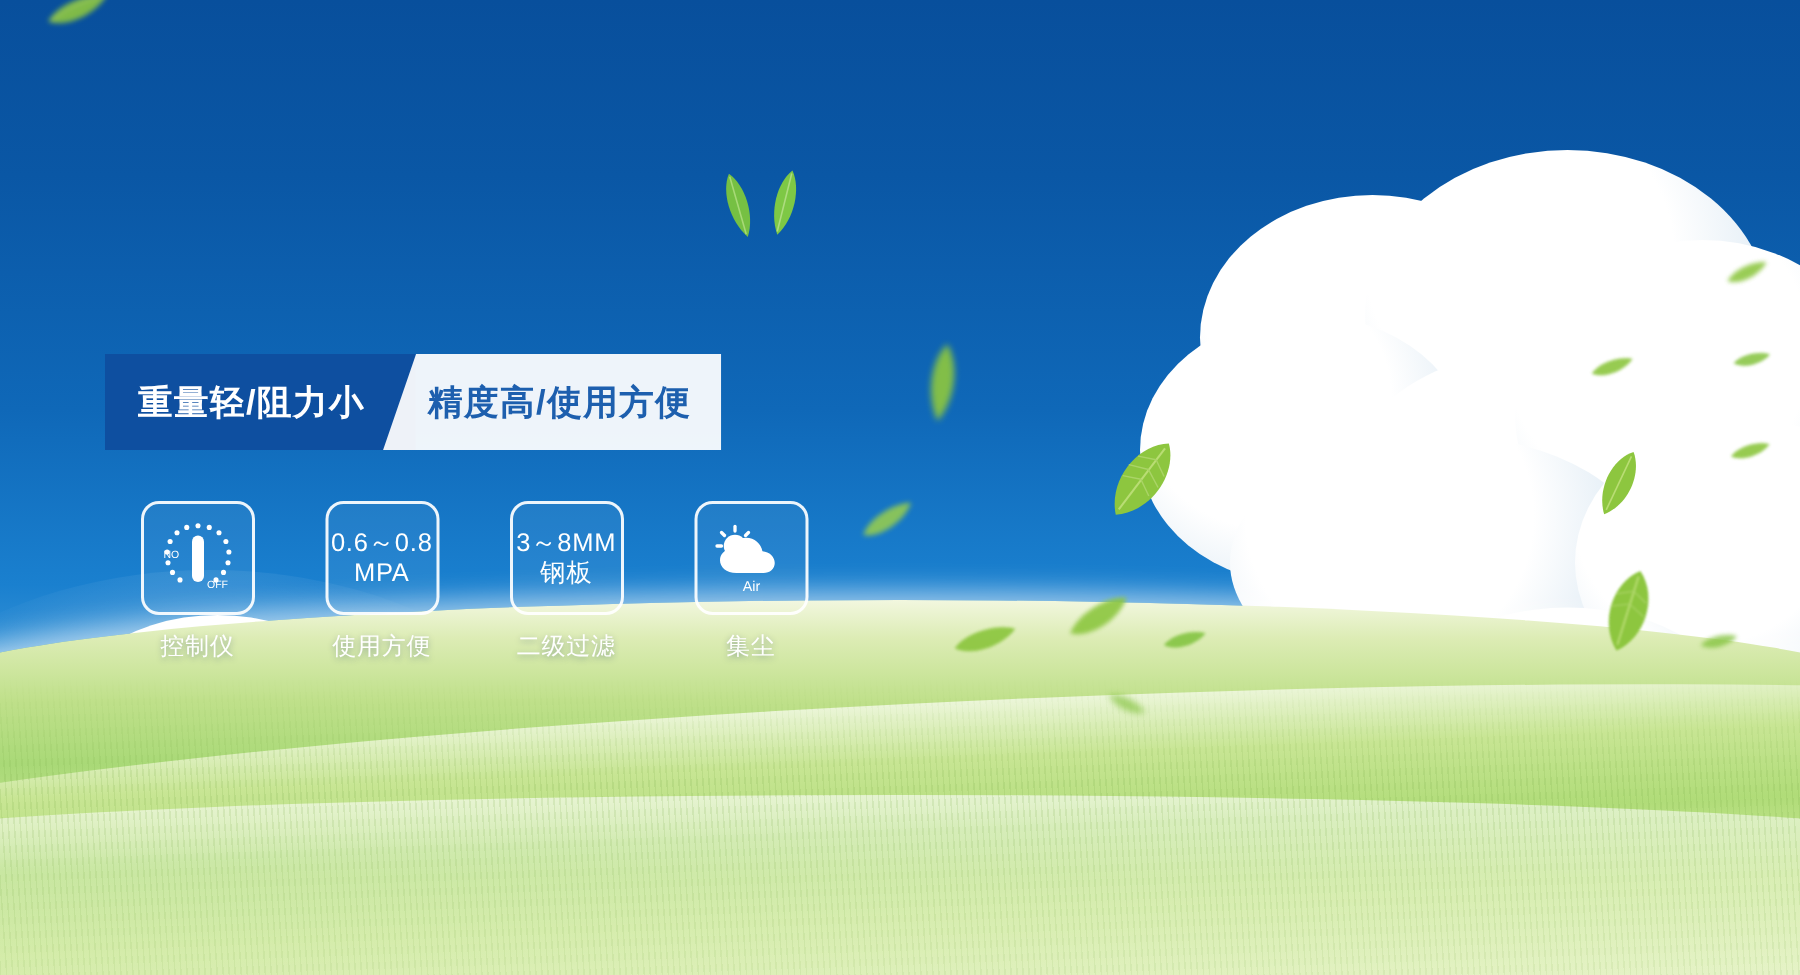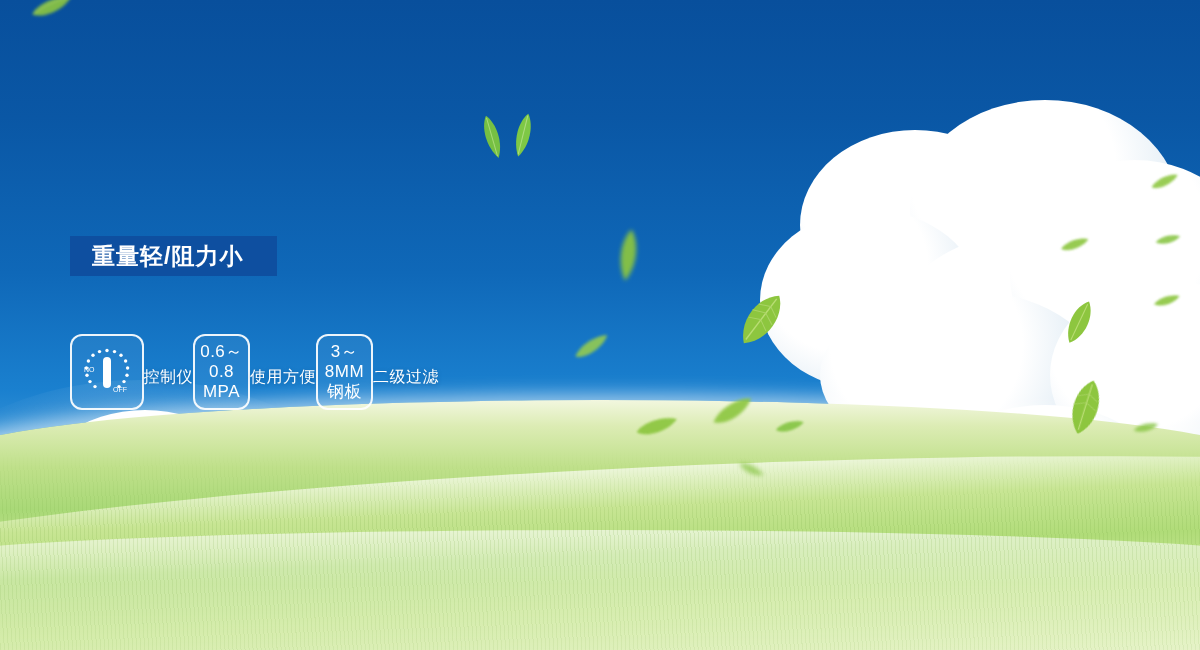--- a/index.html
+++ b/index.html
@@ -81,39 +81,39 @@
 
   #title{
     position:absolute;left:70px;top:142px;
     font-size:62px;line-height:1;letter-spacing:2px;
     color:#ffffff;font-weight:300;white-space:nowrap;
     font-family:"DejaVu Sans","Liberation Sans",sans-serif;
     text-shadow:0 1px 6px rgba(0,40,90,.35);
   }
 
   
-  #subtitle{position:absolute;left:70px;top:236px;height:40px;display:flex;align-items:stretch;}
+  #subtitle{position:absolute;left:70px;top:236px;height:64px;display:flex;align-items:stretch;}
   .sub-a{
     background:#0e4fa0;color:#ffffff;
     display:flex;align-items:center;
     padding:0 34px 0 22px;
     font-size:23px;letter-spacing:1px;font-weight:700;
     clip-path:polygon(0 0,100% 0,100% 100%,0 100%);
   }
   .sub-b{
     background:rgba(255,255,255,.93);color:#1d5fae;
     display:flex;align-items:center;
     padding:0 20px 0 30px;margin-left:-22px;
     font-size:23px;letter-spacing:1px;font-weight:700;
     clip-path:polygon(22px 0,100% 0,100% 100%,0 100%);
   }
 
   
   #features{position:absolute;left:70px;top:334px;display:flex;gap:0;}
-  .feature{width:123px;display:flex;flex-direction:row;align-items:center;}
+  .feature{width:123px;display:flex;flex-direction:column;align-items:center;}
   .fbox{
     width:76px;height:76px;border:2px solid rgba(255,255,255,.92);
     border-radius:12px;display:flex;align-items:center;justify-content:center;
     background:rgba(255,255,255,.06);
     box-sizing:border-box;
   }
   .fbox .ftext{
     color:#ffffff;text-align:center;line-height:1.18;font-weight:400;
     font-size:17px;letter-spacing:.5px;
   }
@@ -292,20 +292,21 @@
     <svg viewBox="0 0 100 40">
         <path d="M2 22 C22 2 72 -2 98 12 C74 34 24 40 2 22 Z" fill="#9bd04a"></path>
       </svg>
   </div>
 
   <div id="content">
 
 
     <div id="subtitle">
       <div class="sub-a">重量轻/阻力小</div>
+      <div class="sub-b">精度高/使用方便</div>
     </div>
 
     <div id="features">
 
       <div class="feature">
         <div class="fbox">
           <svg class="ficon" viewBox="0 0 60 60">
             <g fill="#ffffff">
               <circle cx="30" cy="8.5" r="1.7"></circle>
                 <circle cx="37.5" cy="9.6" r="1.7"></circle>
@@ -345,16 +346,34 @@
       <div class="feature">
         <div class="fbox">
           <div class="ftext">
             <div>3～8MM</div>
             <div>钢板</div>
           </div>
         </div>
         <div class="fcap">二级过滤</div>
       </div>
 
+      <div class="feature">
+        <div class="fbox">
+          <svg class="ficon" viewBox="0 0 60 60">
+            <g fill="#ffffff">
+              <circle cx="19" cy="22" r="7.5"></circle>
+              <g stroke="#ffffff" stroke-width="2.2" stroke-linecap="round">
+                <line x1="19" y1="9" x2="19" y2="12"></line>
+                <line x1="10" y1="13" x2="12" y2="15"></line>
+                <line x1="28" y1="13" x2="26" y2="15"></line>
+                <line x1="7" y1="22" x2="10" y2="22"></line>
+              </g>
+              <path d="M20 40 C13 40 9 36 9 31.5 C9 27.5 12 24.5 16 24 C17.5 19.5 21.5 16.5 26.5 16.5 C32 16.5 36.5 20.5 37.3 25.5 C42 25.8 45.5 29.3 45.5 33.3 C45.5 37.2 42.2 40 38 40 Z"></path>
+            </g>
+            <text x="30" y="52" fill="#ffffff" font-size="9.5" text-anchor="middle" font-family="Liberation Sans, sans-serif">Air</text>
+          </svg>
+        </div>
+        <div class="fcap">集尘</div>
+      </div>
 
     </div>
   </div>
 </div>
 
 </body></html>

